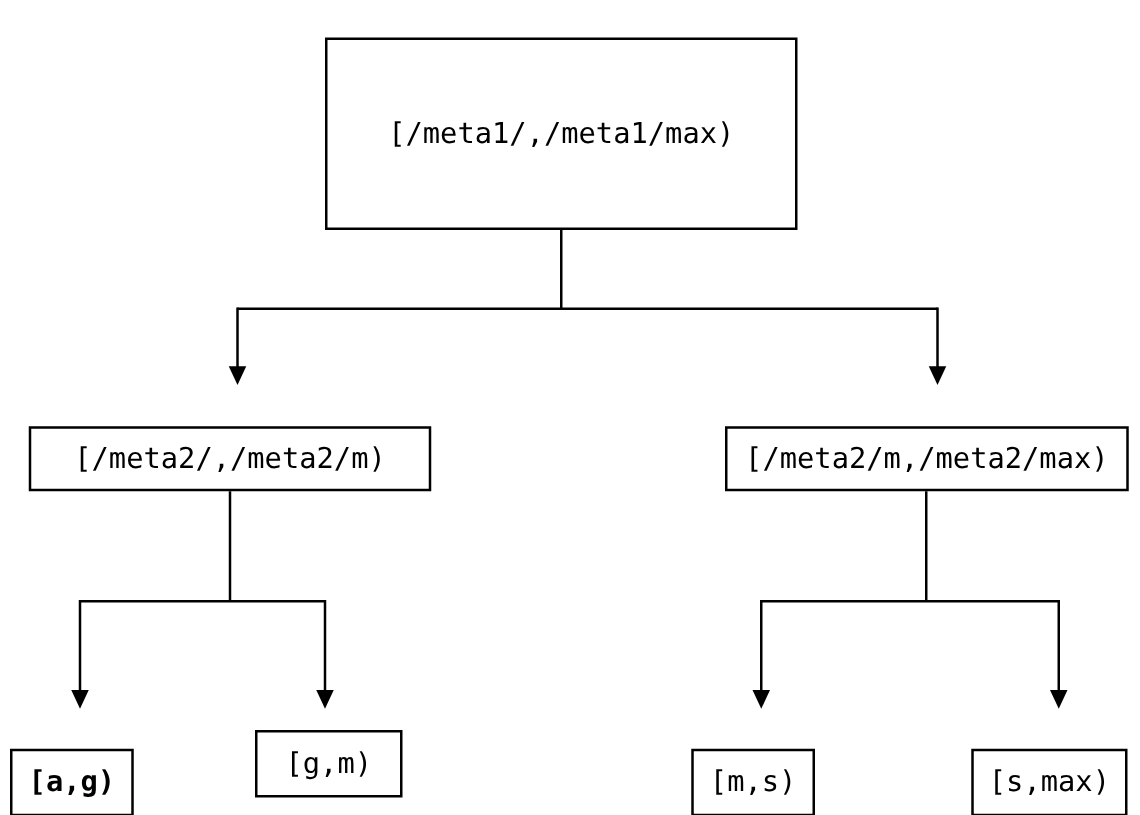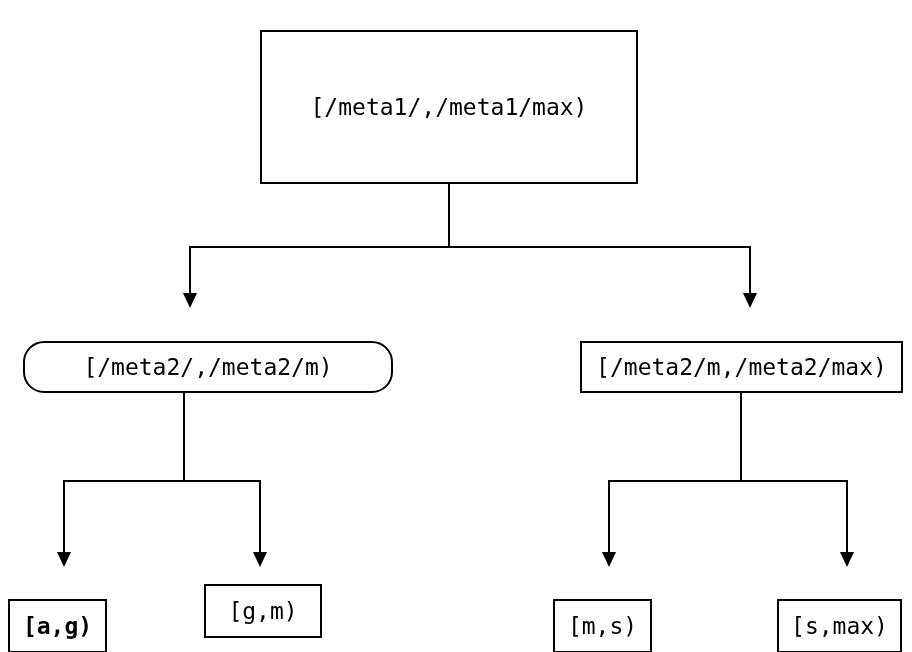--- a/index.html
+++ b/index.html
@@ -40,21 +40,21 @@
     background: var(--bg-color);
     color: var(--text-color);
     display: flex;
     align-items: center;
     justify-content: center;
     font-size: 23px;
     white-space: nowrap;
     margin-top: 16px;
   }
   .node-root   { left: 260px; top: 14px;  width: 378px; height: 154px; }
-  .node-l2a    { left: 23px;  top: 325px; width: 370px; height: 52px; border-radius: 21px; }
+  .node-l2a    { left: 23px;  top: 325px; width: 322px; height: 52px; }
   .node-l2b    { left: 580px; top: 325px; width: 323px; height: 52px; }
   .node-ag     { left: 8px;   top: 583px; width: 99px;  height: 54px; font-weight: bold; }
   .node-gm     { left: 204px; top: 568px; width: 118px;  height: 54px; }
   .node-ms     { left: 553px; top: 583px; width: 99px;  height: 54px; justify-content: center; }
   .node-smax   { left: 777px; top: 583px; width: 125px; height: 54px; }
 </style>
 </head>
 <body>
 
 <div class="canvas">

